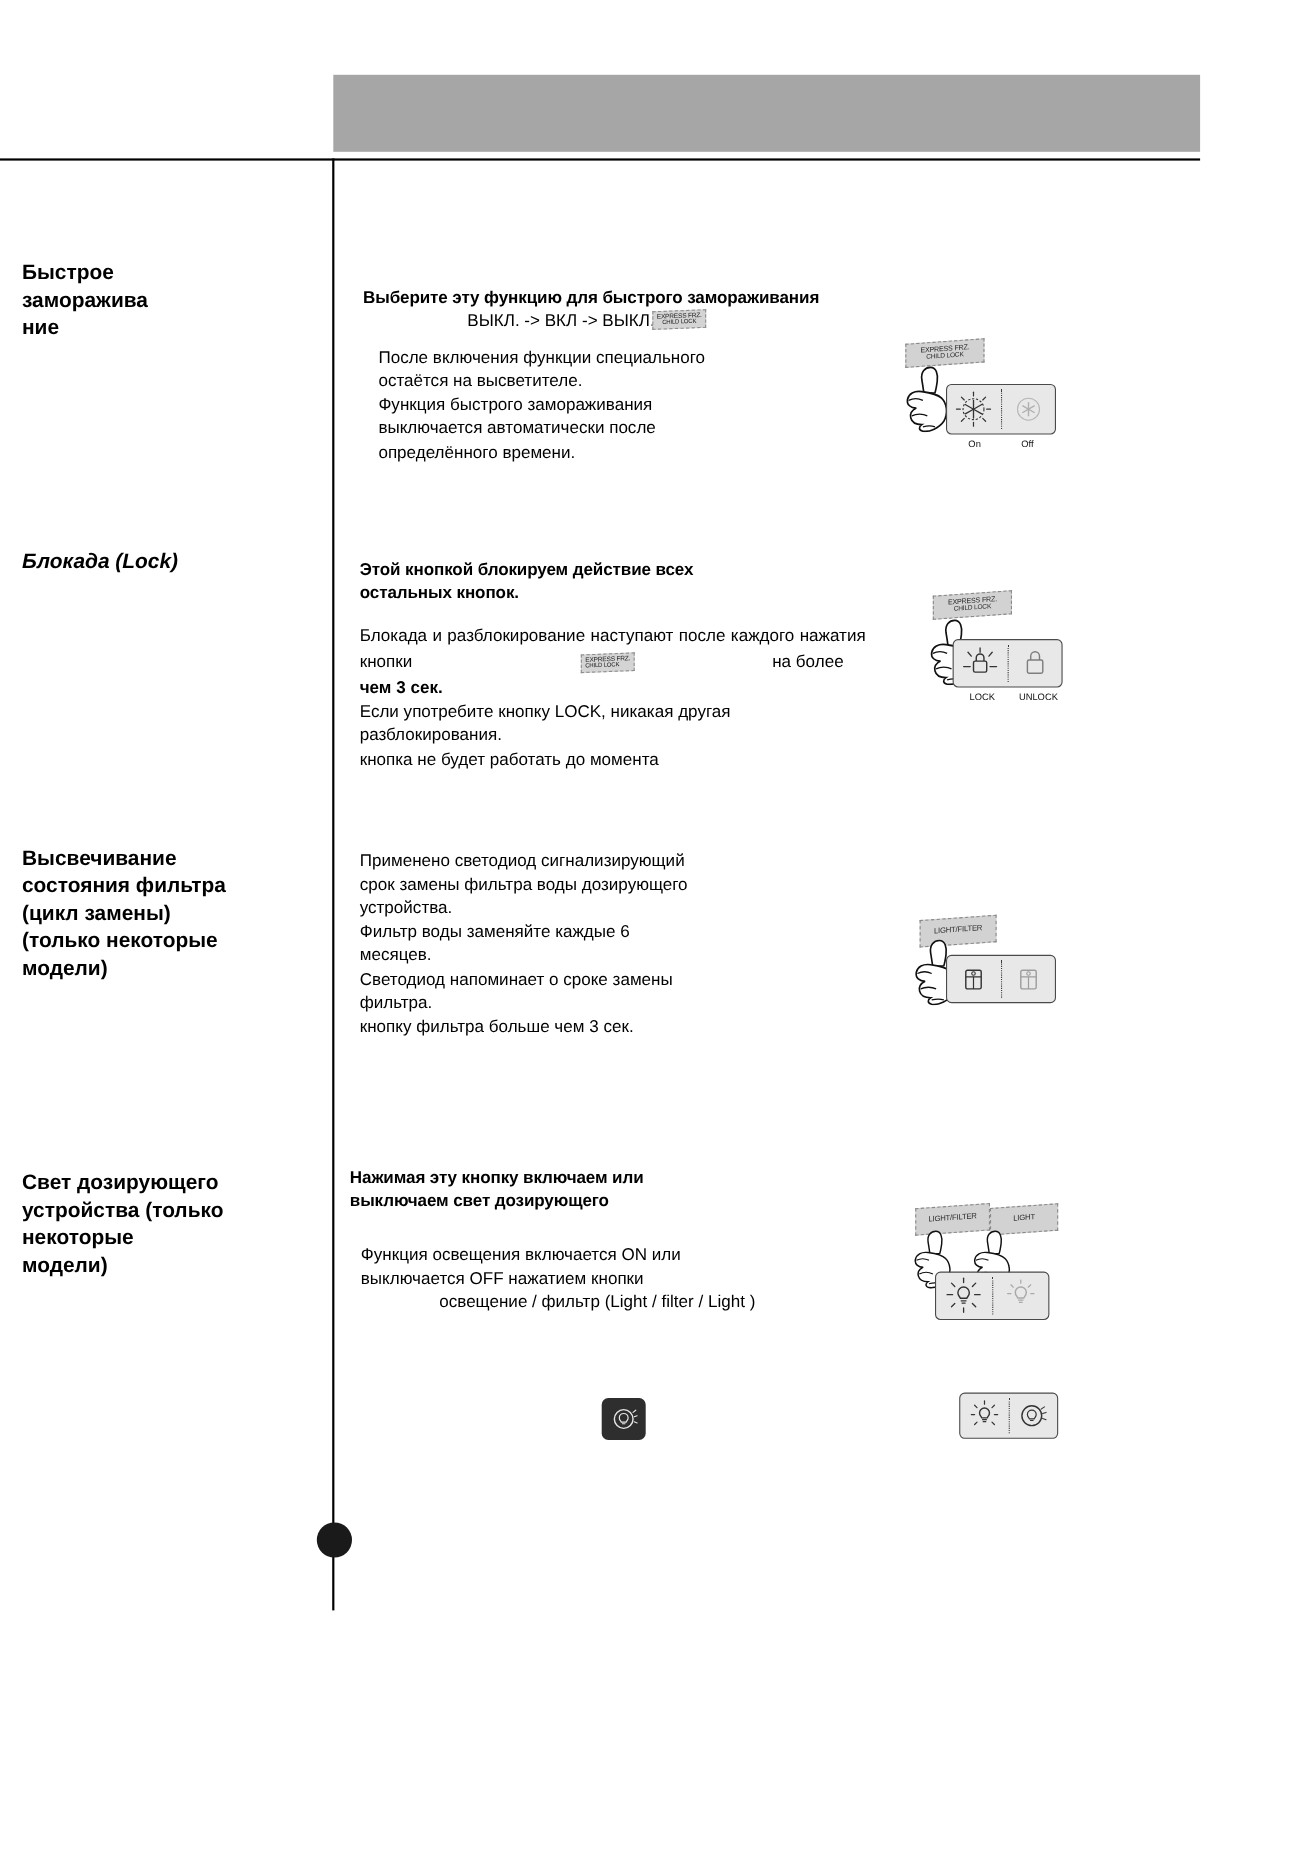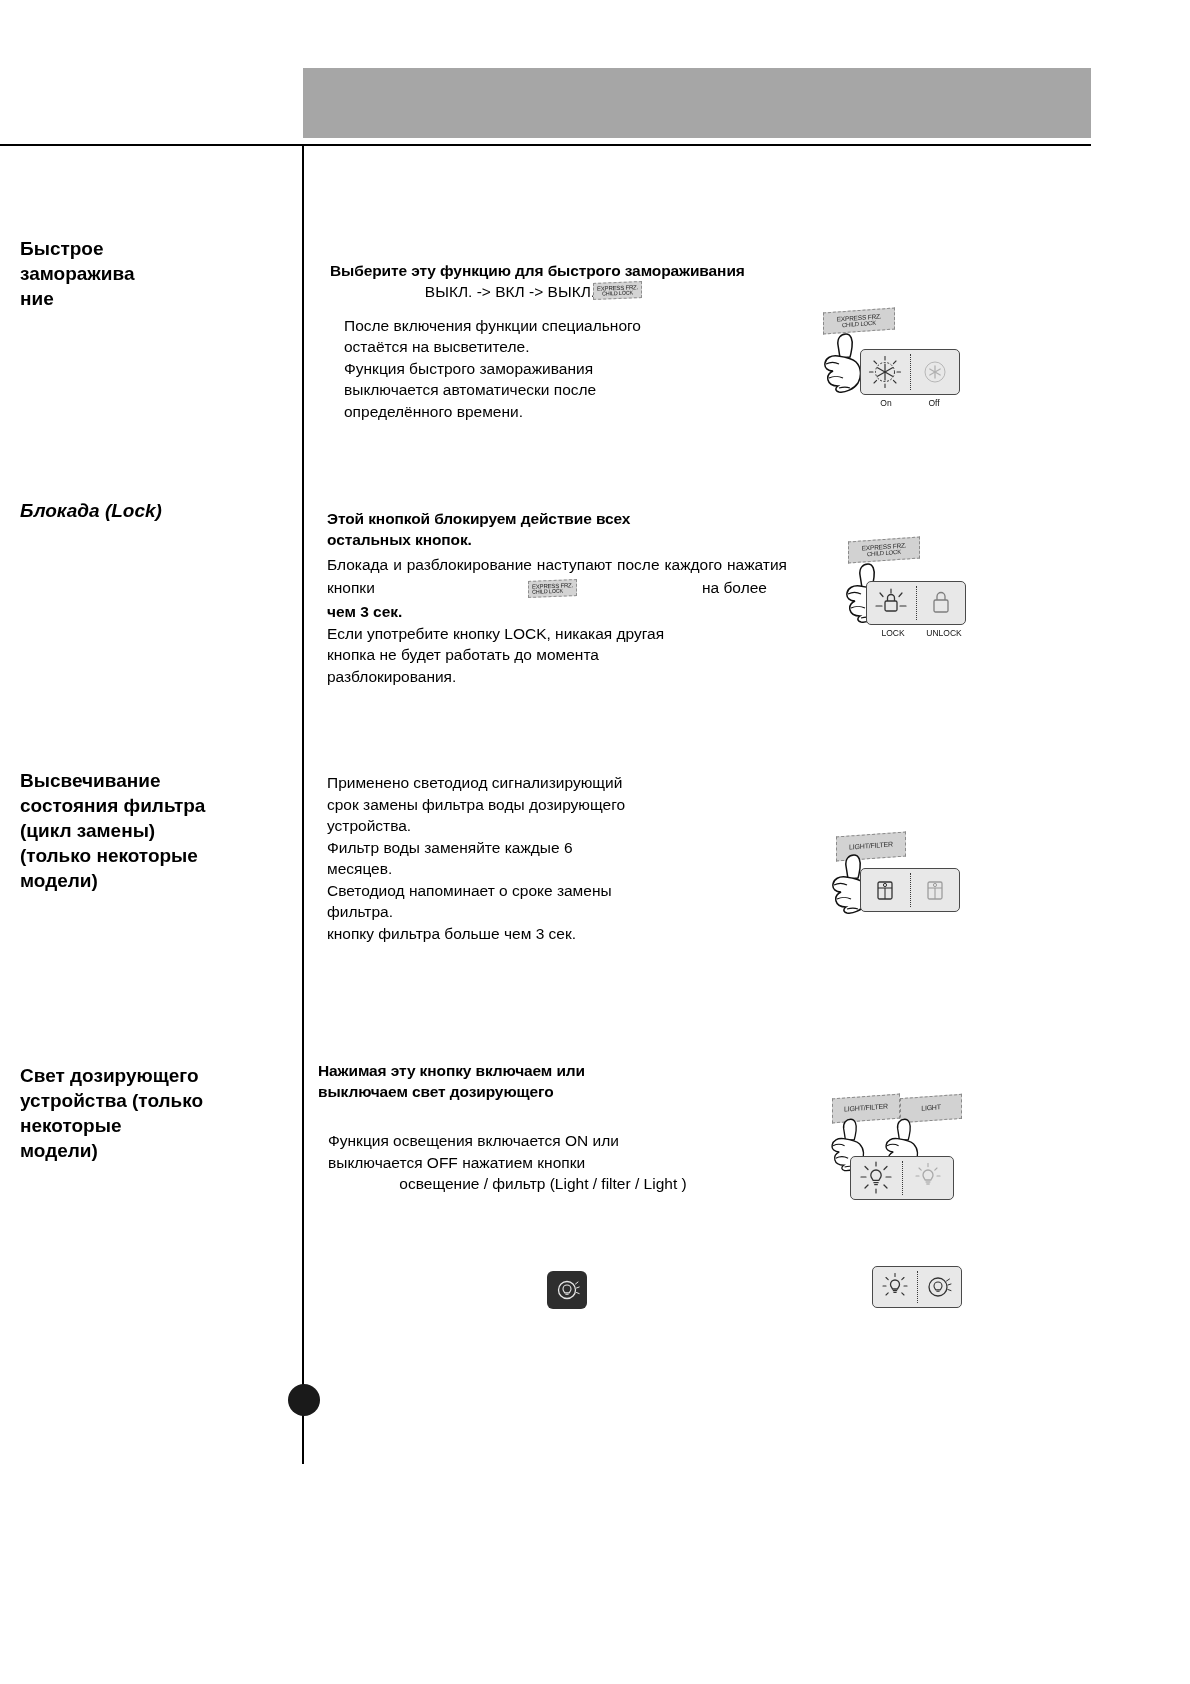--- a/index.html
+++ b/index.html
@@ -247,32 +247,32 @@
   <div class="cap" style="left:96px; top:93px; width:40px;">Off</div>
 </div>
 
 <div class="sec-label" style="left:20px; top:498px;font-style:italic;">
   <div>Блокада (Lock)</div>
 </div>
 
 <div class="body-col" style="left:327px; top:508px; width:460px;">
   <div class="hd">Этой кнопкой блокируем действие всех</div>
   <div class="hd">остальных  кнопок.</div>
-  <div class="tx-just" style="margin-top:3px; position:relative;">
+  <div class="tx-just" style="margin-top:17px; position:relative;">
     <span>Блокада и разблокирование наступают после каждого нажатия кнопки</span>
     <span class="chip" style="position:absolute; left:201px; top:27px;">
       <span class="l1">EXPRESS FRZ.</span>
       <span class="l2">CHILD LOCK</span>
     </span>
     <span style="position:absolute; left:375px; top:23px;">на более</span>
   </div>
   <div class="tx" style="margin-top:2px;font-weight:bold;">чем 3 сек.</div>
   <div class="tx">Если употребите кнопку LOCK, никакая другая</div>
+  <div class="tx">разблокирования.</div>
   <div class="tx">кнопка не будет работать до момента</div>
-  <div class="tx">разблокирования.</div>
 </div>
 
 <div class="illu" style="left:818px; top:535px; width:168px; height:110px;">
   <div class="tag" style="left:30px; top:4px; width:62px;">
     <span class="t1">EXPRESS FRZ.</span>
     <span class="t2">CHILD LOCK</span>
   </div>
 
   <svg class="hand" style="left:22px; top:26px;" width="52" height="62" viewBox="0 0 52 62">
     <path d="M28 3 C33 3 35 9 34 16 C33 23 32 26 32 26 L22 27 C22 27 21 20 20 14 C19 7 23 3 28 3 Z" fill="#ffffff" stroke="#111" stroke-width="1.5"></path>

